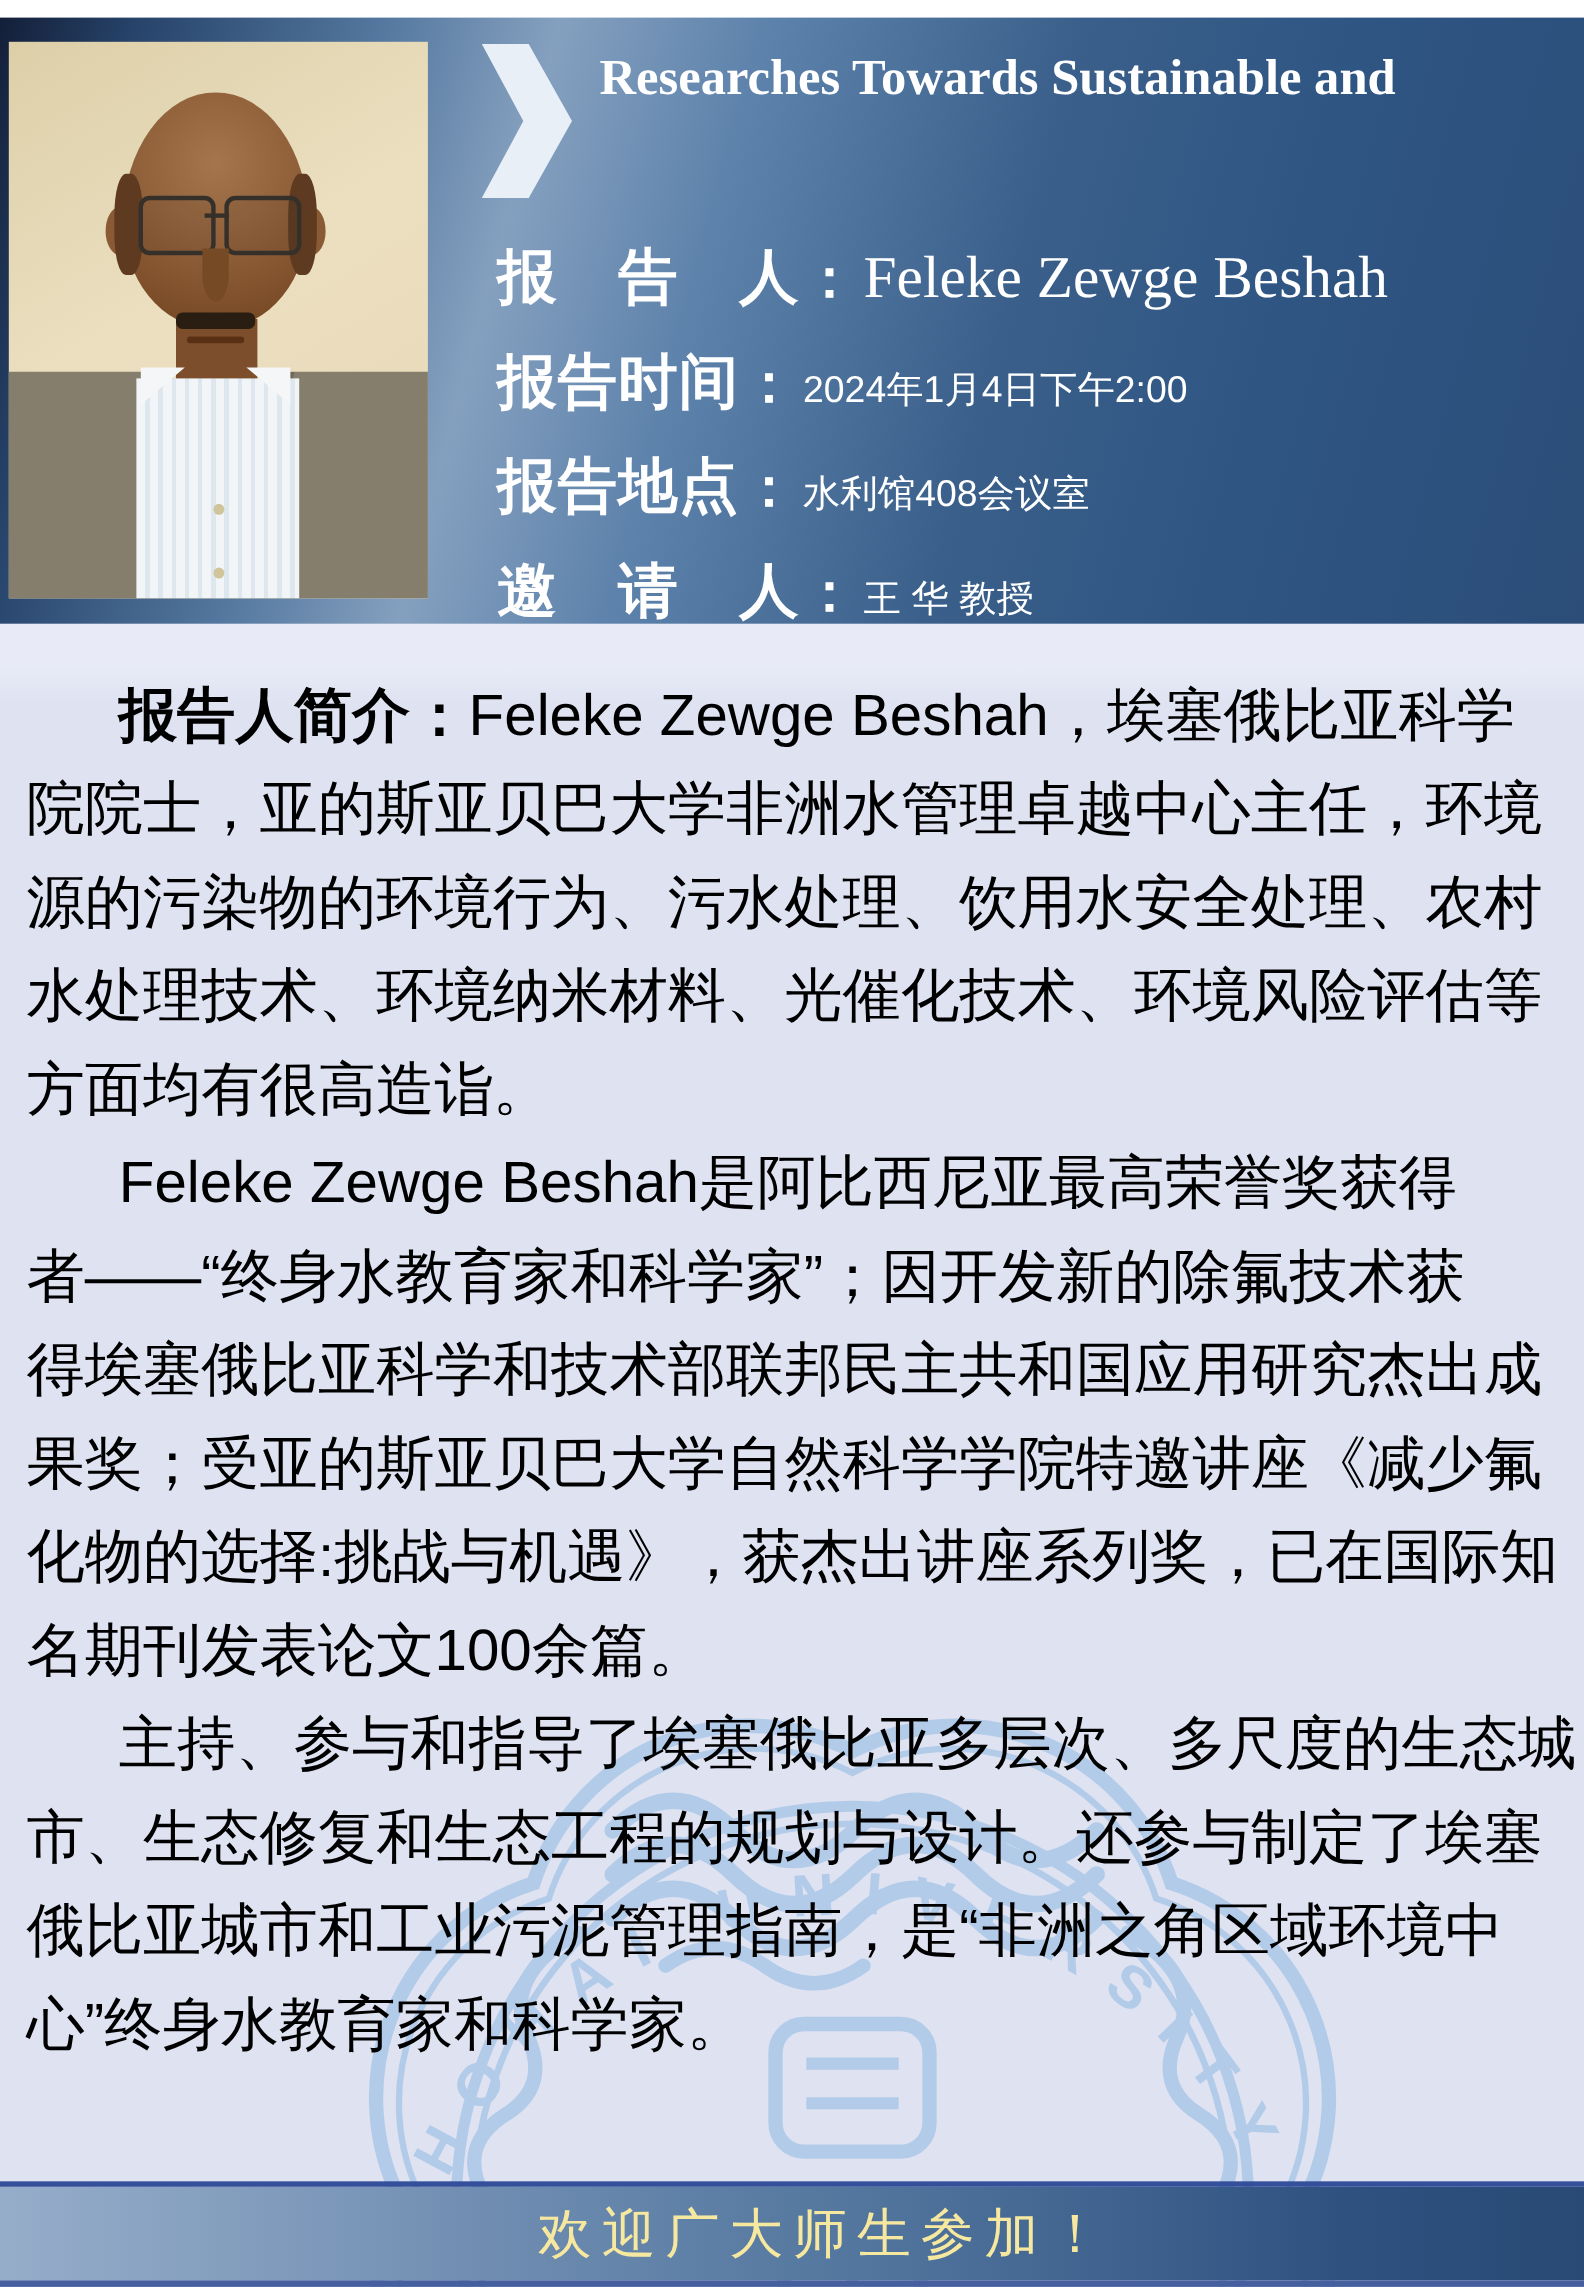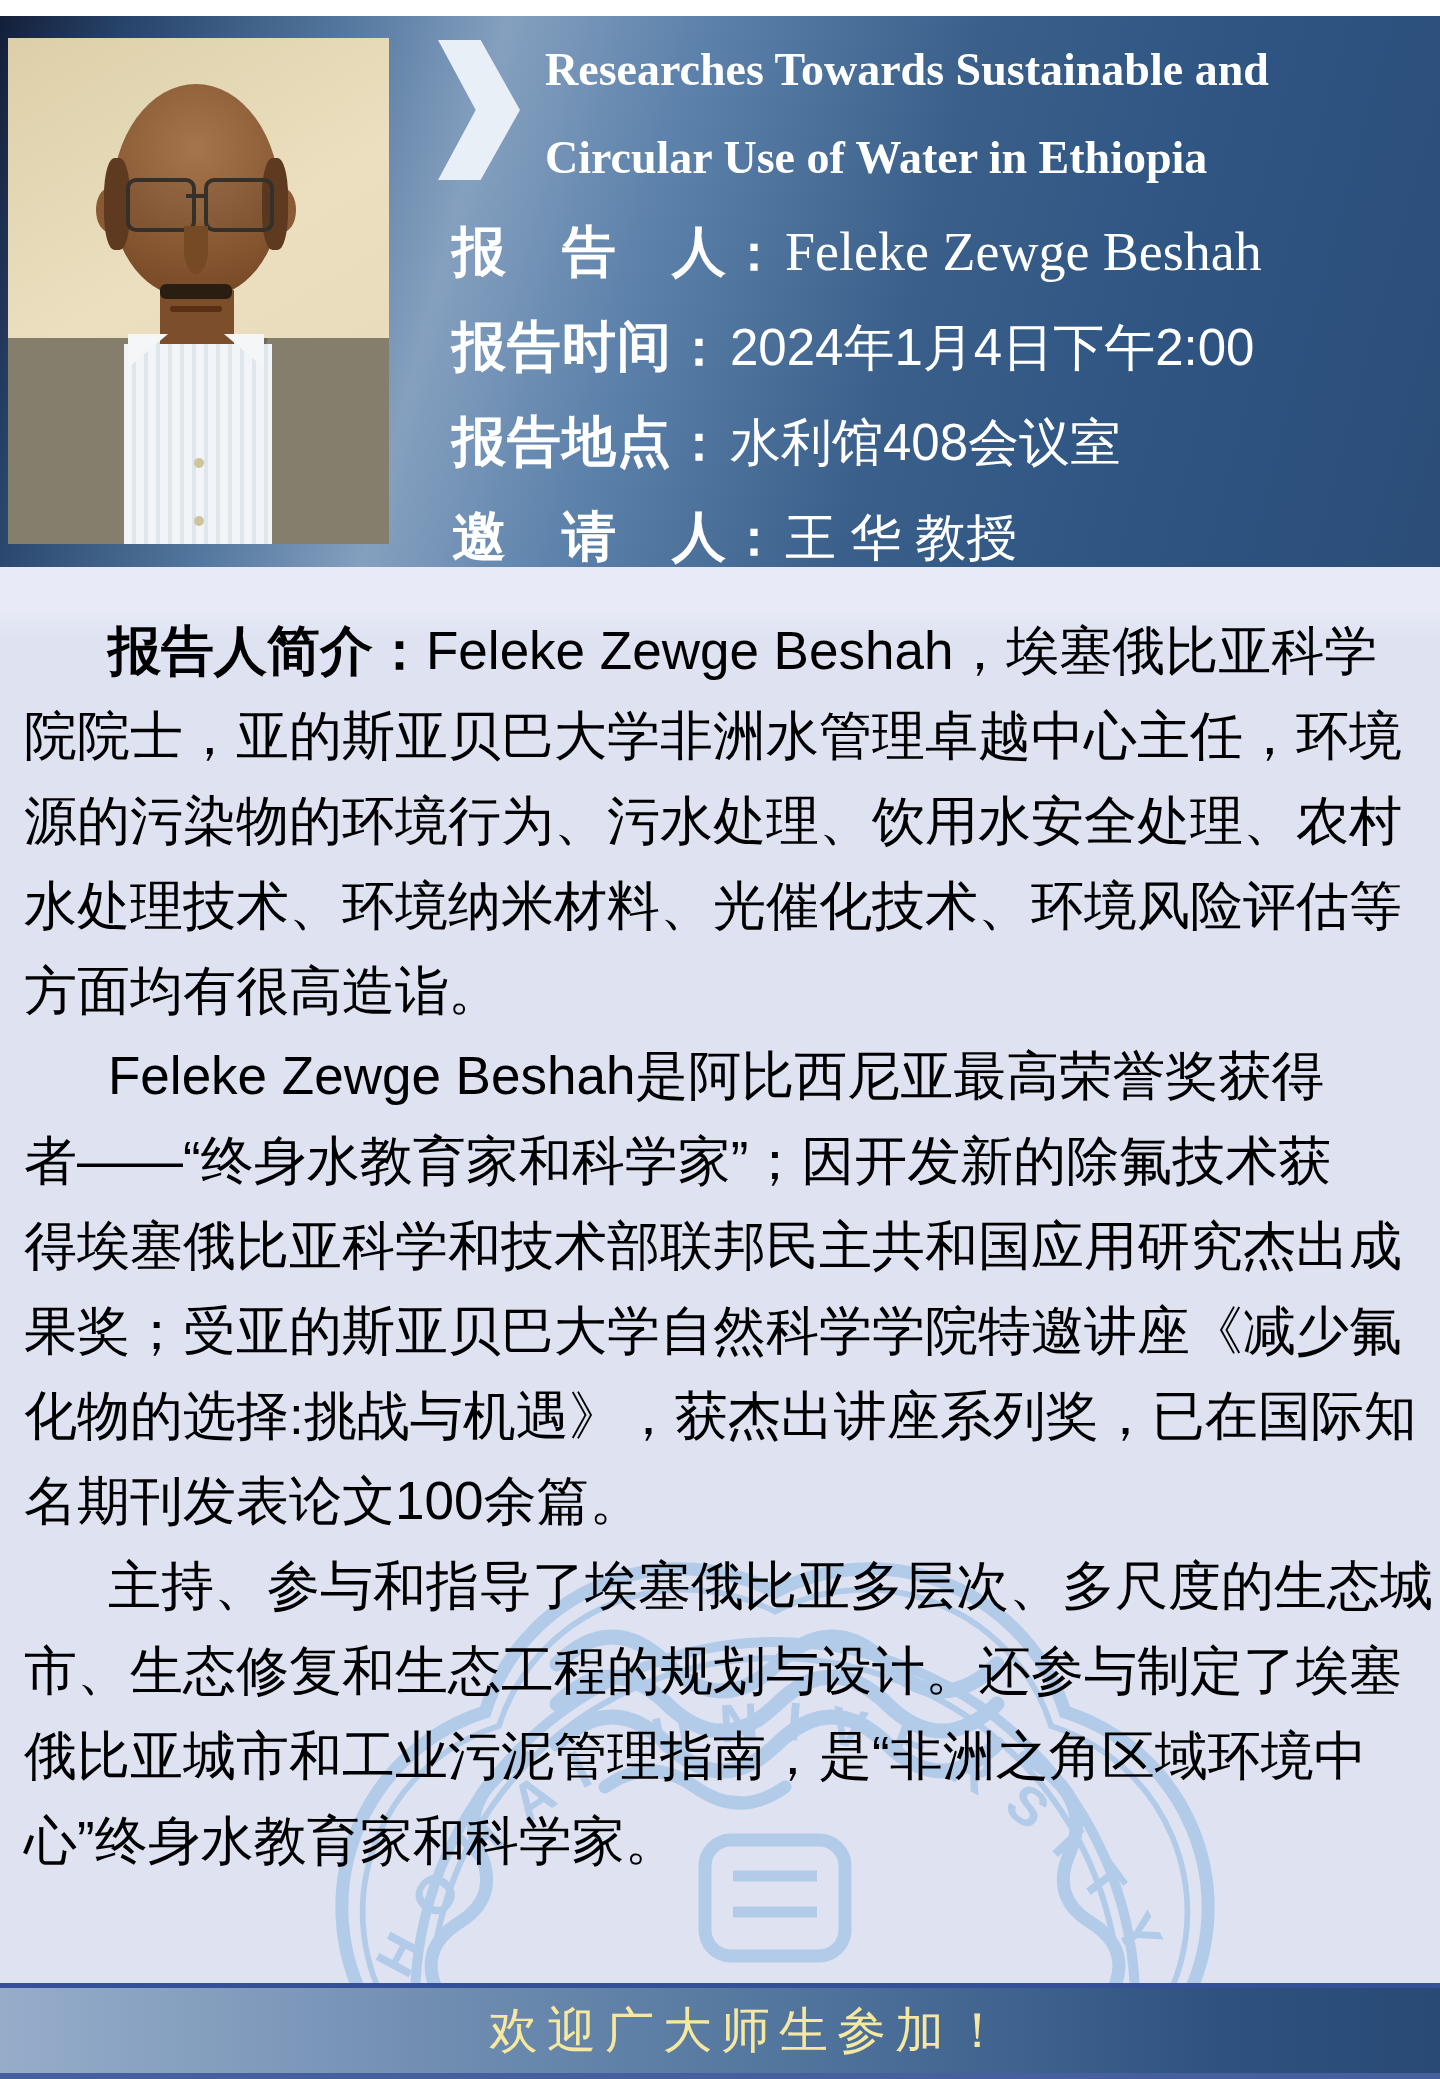--- a/index.html
+++ b/index.html
@@ -47,21 +47,21 @@
   
   .title{position:absolute;left:545px;top:10px;width:860px;
          font-family:"Liberation Serif",serif;font-weight:bold;color:#ffffff;
          font-size:46px;line-height:88px;white-space:nowrap;}
 
   
   #info-lines{position:absolute;left:452px;top:200px;color:#ffffff;}
   .info-line{height:95px;display:flex;align-items:baseline;white-space:nowrap;}
   .ilabel{font-size:54px;font-weight:bold;letter-spacing:1px;}
   .icolon{font-size:50px;font-weight:bold;margin:0 6px 0 2px;}
-  .ivalue{font-size:51px;font-weight:normal;}
+  .ivalue{font-size:34px;font-weight:normal;}
   .ivalue.serif{font-family:"Liberation Serif",serif;font-size:54px;}
 
   
   #bio{position:absolute;left:0;top:567px;width:1440px;height:1416px;
        background:linear-gradient(180deg,#e8ebf7 0%,#e8ebf7 38px,#dee2f1 75px,#dee2f1 100%);}
   #watermark{position:absolute;left:300px;top:940px;width:950px;height:980px;}
   #body-lines{position:absolute;left:0;top:41px;width:1440px;color:#000000;}
   .body-line{height:85px;line-height:85px;font-size:53px;white-space:nowrap;padding-left:24px;}
   .body-line.indent{text-indent:84px;}
   .body-line b{font-weight:bold;}
@@ -100,21 +100,20 @@
       <div class="ph-bridge"></div>
       <div class="ph-nose"></div>
       <div class="ph-stache"></div>
       <div class="ph-mouth"></div>
     </div>
 
     <div class="chevron"></div>
 
     <div class="title">
       <div>Researches Towards Sustainable and</div>
-      <div>Circular Use of Water in Ethiopia</div>
     </div>
 
     <div id="info-lines">
         <div class="info-line">
           <span class="ilabel">报　告　人</span>
           <span class="icolon">：</span>
           <span class="ivalue serif">Feleke Zewge Beshah</span>
         </div>
         <div class="info-line">
           <span class="ilabel">报告时间</span>

